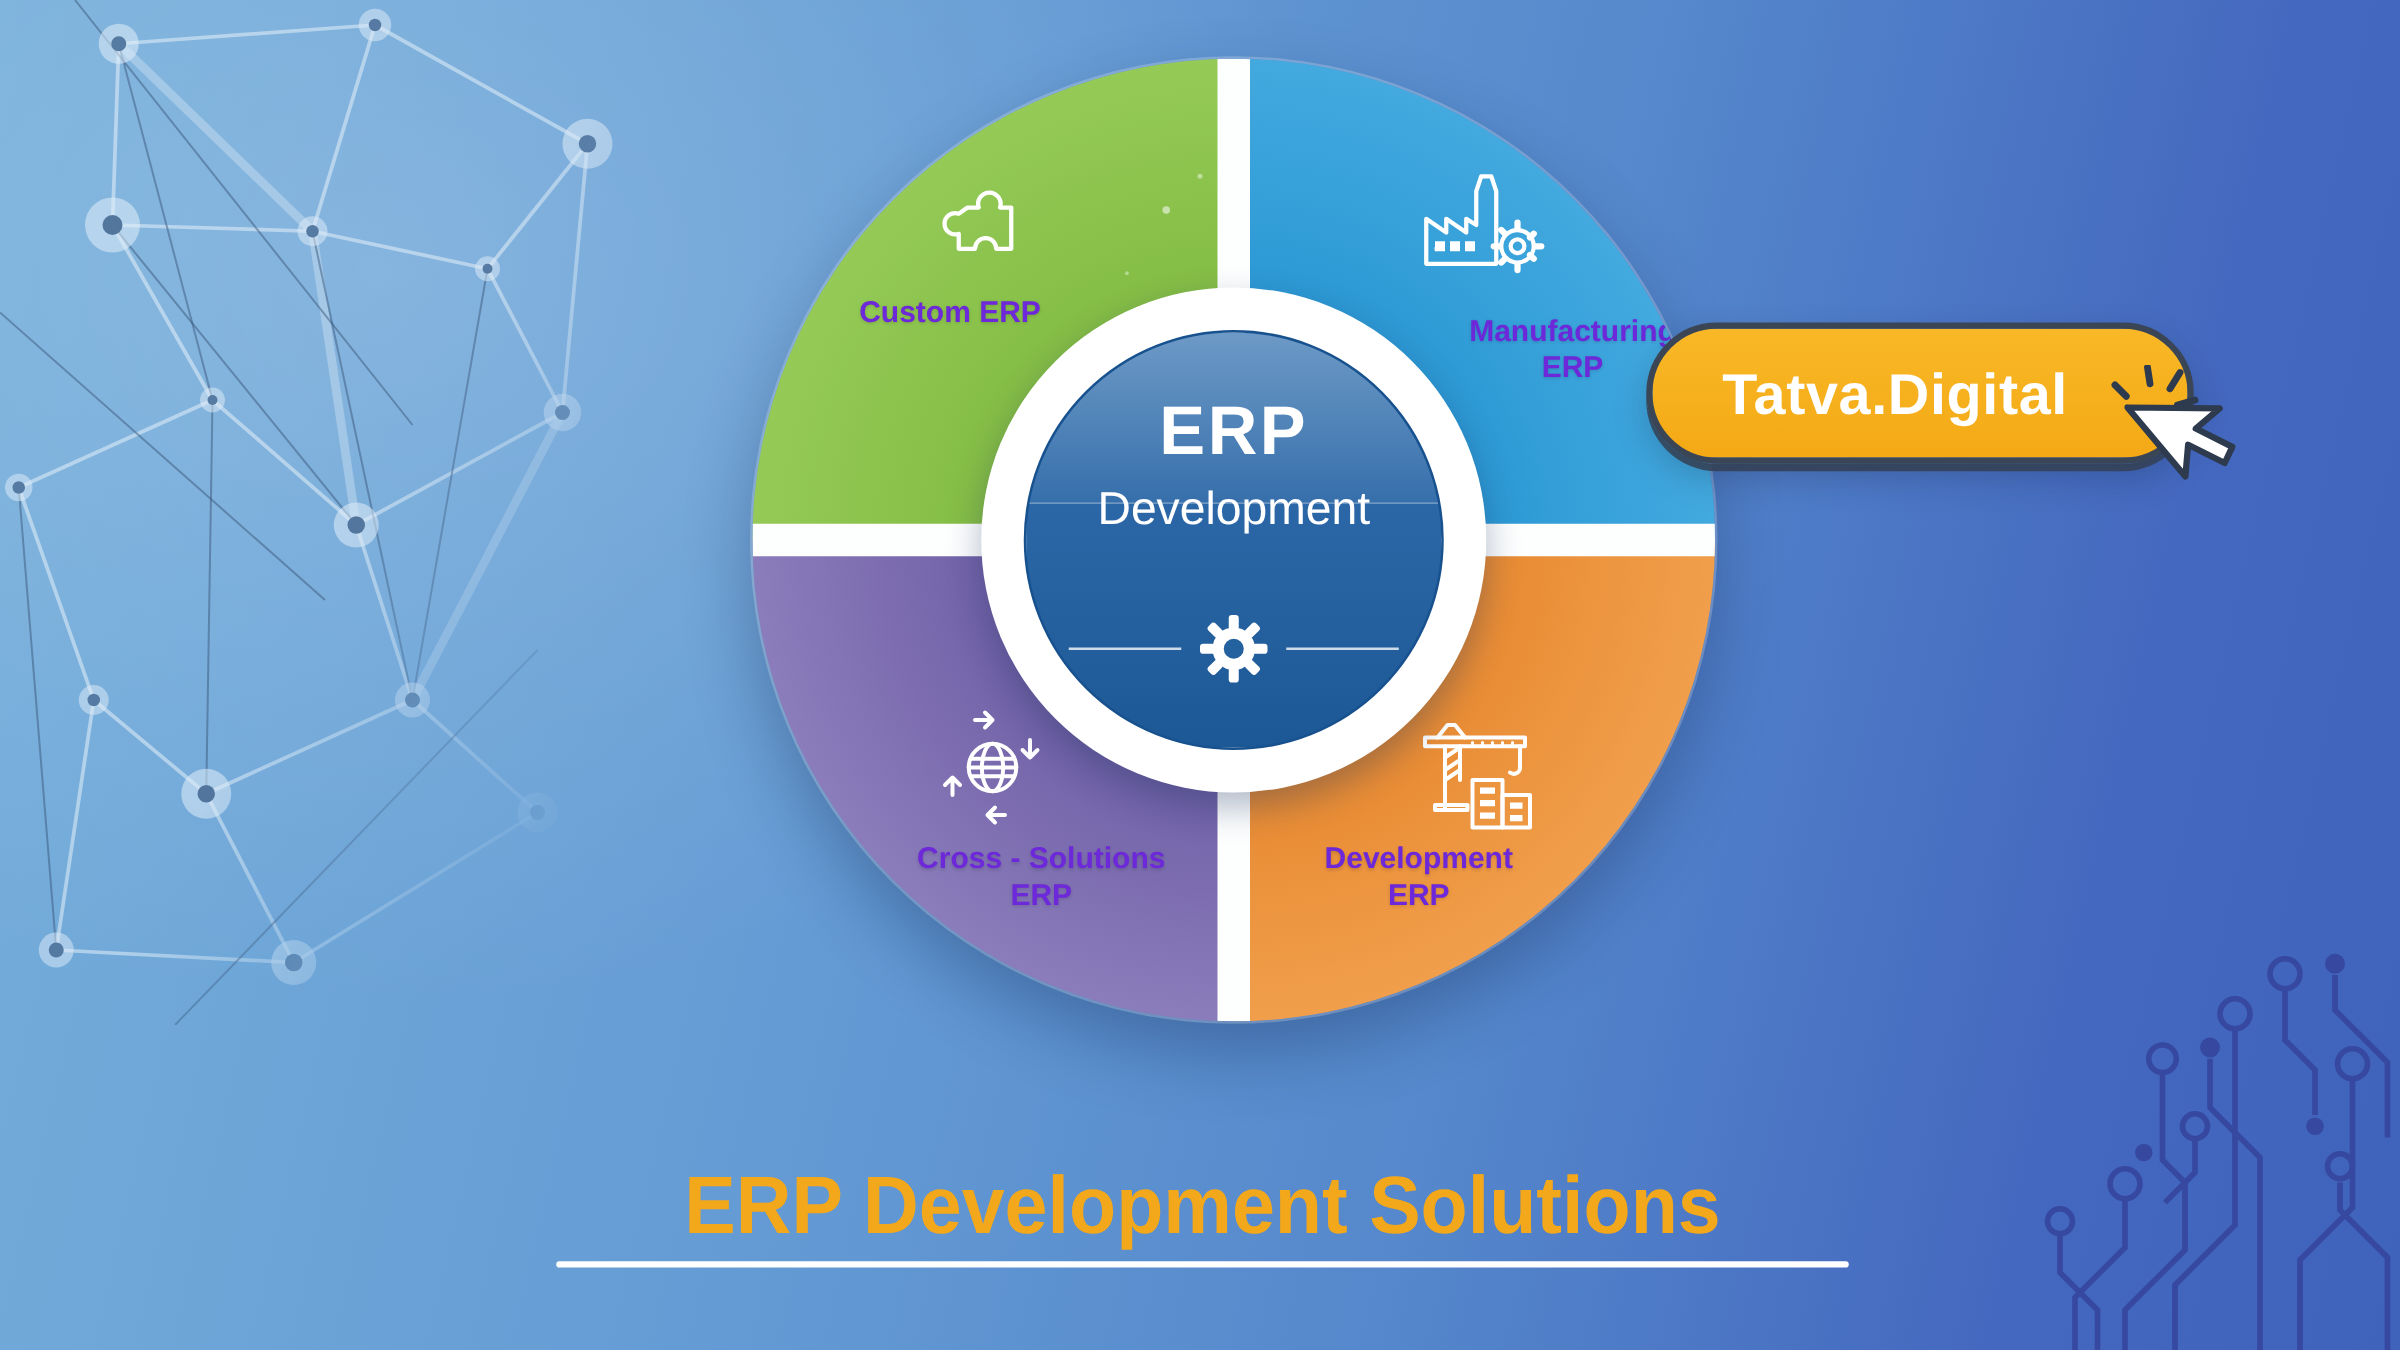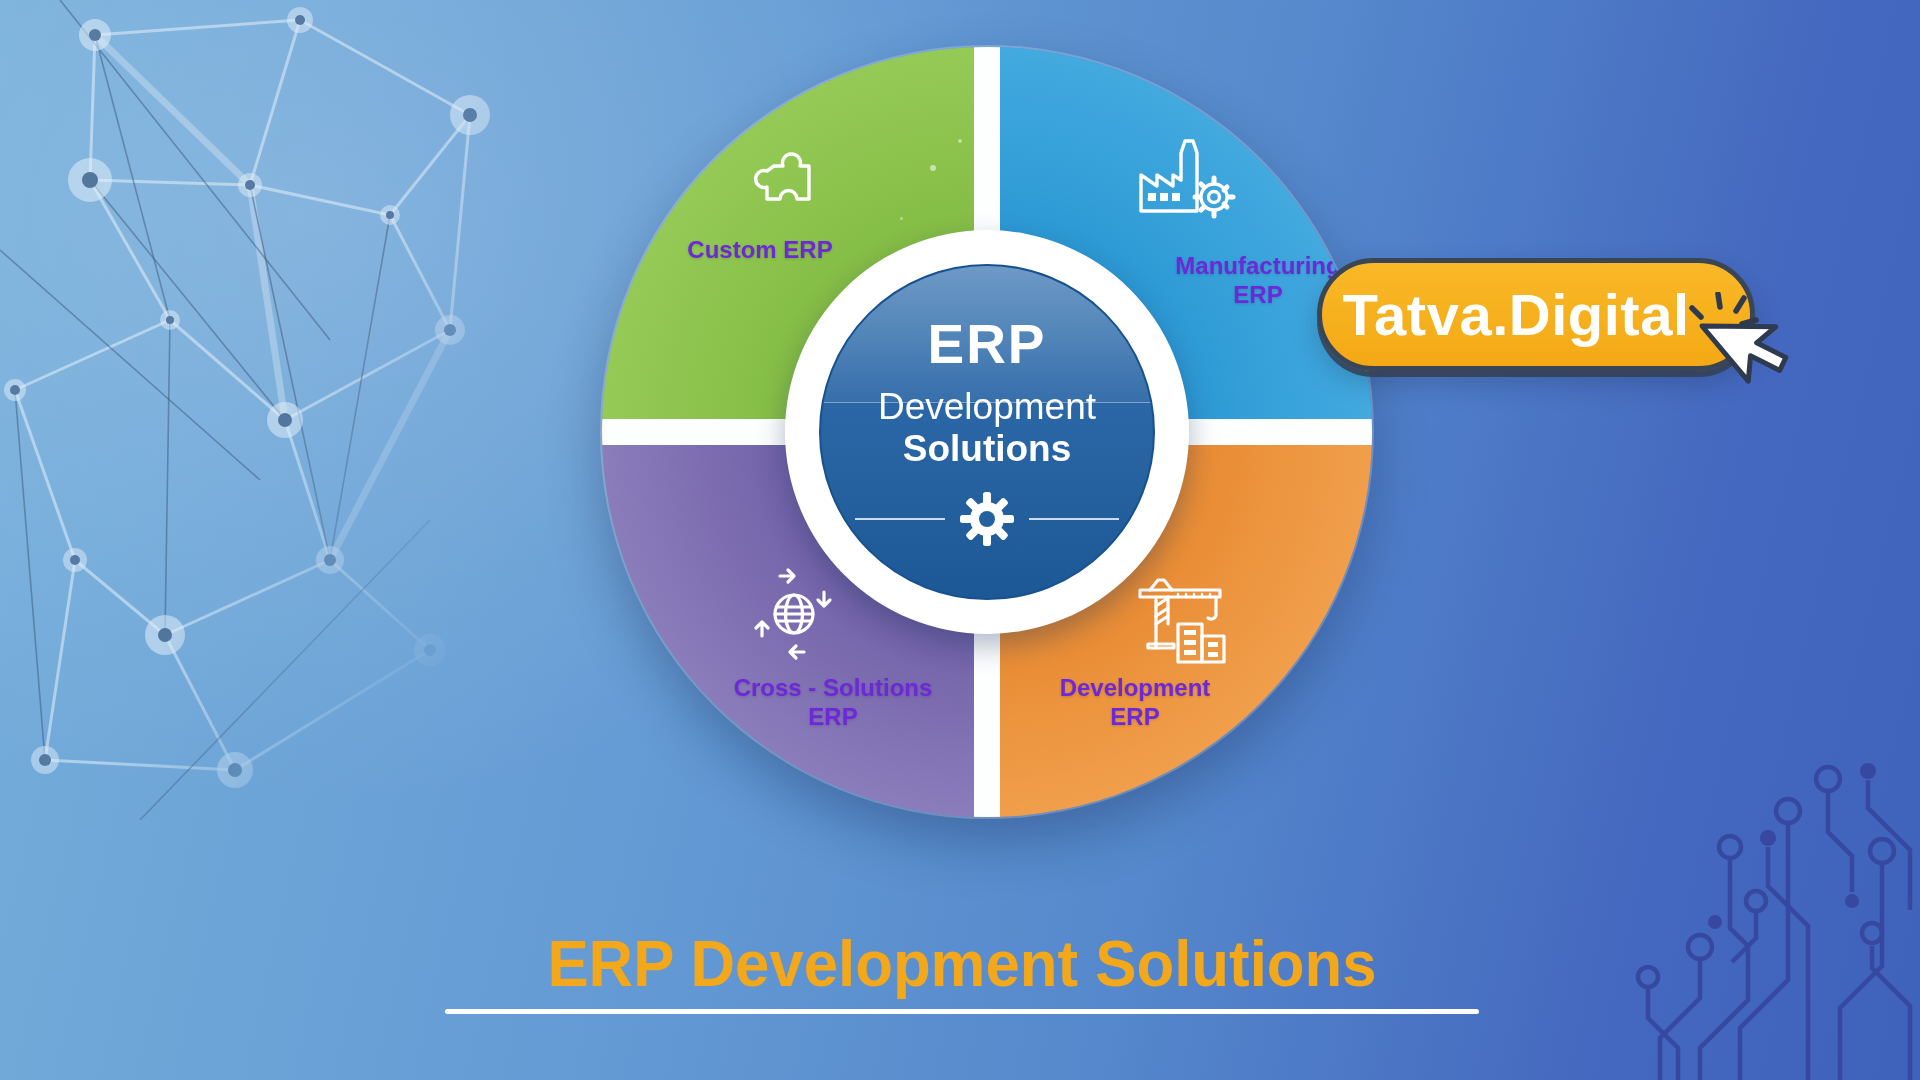--- a/index.html
+++ b/index.html
@@ -59,21 +59,21 @@
   }
   .q-icon{position:absolute;transform:translate(-50%,-50%);}
   
   .cta{
     position:absolute;left:1317px;top:258px;width:438px;height:113px;border-radius:57px;
     background:linear-gradient(180deg,#f9b827 0%, #f4a915 100%);
     border:5px solid #3a4556;box-sizing:border-box;
     box-shadow:0 6px 0 rgba(52,63,82,.85), 0 12px 26px rgba(18,34,70,.25);
     display:flex;align-items:center;justify-content:center;padding-right:40px;
   }
-  .cta-label{font-size:58px;font-weight:800;color:#fff;letter-spacing:.5px;}
+  .cta-label{font-size:46px;font-weight:800;color:#fff;letter-spacing:.5px;}
   .cursor{position:absolute;left:1688px;top:292px;}
   
   .footer-title{
     position:absolute;left:962px;top:926px;transform:translateX(-50%) scaleX(.95);
     font-size:65px;font-weight:800;color:#f3a71b;white-space:nowrap;
   }
   .footer-underline{position:absolute;left:445px;top:1009px;width:1034px;height:5px;background:#fff;border-radius:3px;}
 </style>
 </head>
 <body>
@@ -307,21 +307,20 @@
   <div class="q-label" style="left:533px;top:655px">
     <span style="display:block">Development</span>
       <span style="display:block">ERP</span>
   </div>
 
   <div class="ring"></div>
   <div class="inner">
     <div class="gloss"></div>
     <div class="c-text c-erp">ERP</div>
     <div class="c-text c-dev">Development</div>
-    <div class="c-text c-sol">Solutions</div>
     <div class="gear-row">
       <div class="rule"></div>
       <svg width="58" height="58" viewBox="0 0 58 58">
         <g fill="#fff">
           <circle cx="29" cy="29" r="17"></circle>
           <g>
             <rect x="25" y="2" width="8" height="12" rx="2.5"></rect>
             <rect x="25" y="2" width="8" height="12" rx="2.5" transform="rotate(45 29 29)"></rect>
             <rect x="25" y="2" width="8" height="12" rx="2.5" transform="rotate(90 29 29)"></rect>
             <rect x="25" y="2" width="8" height="12" rx="2.5" transform="rotate(135 29 29)"></rect>

